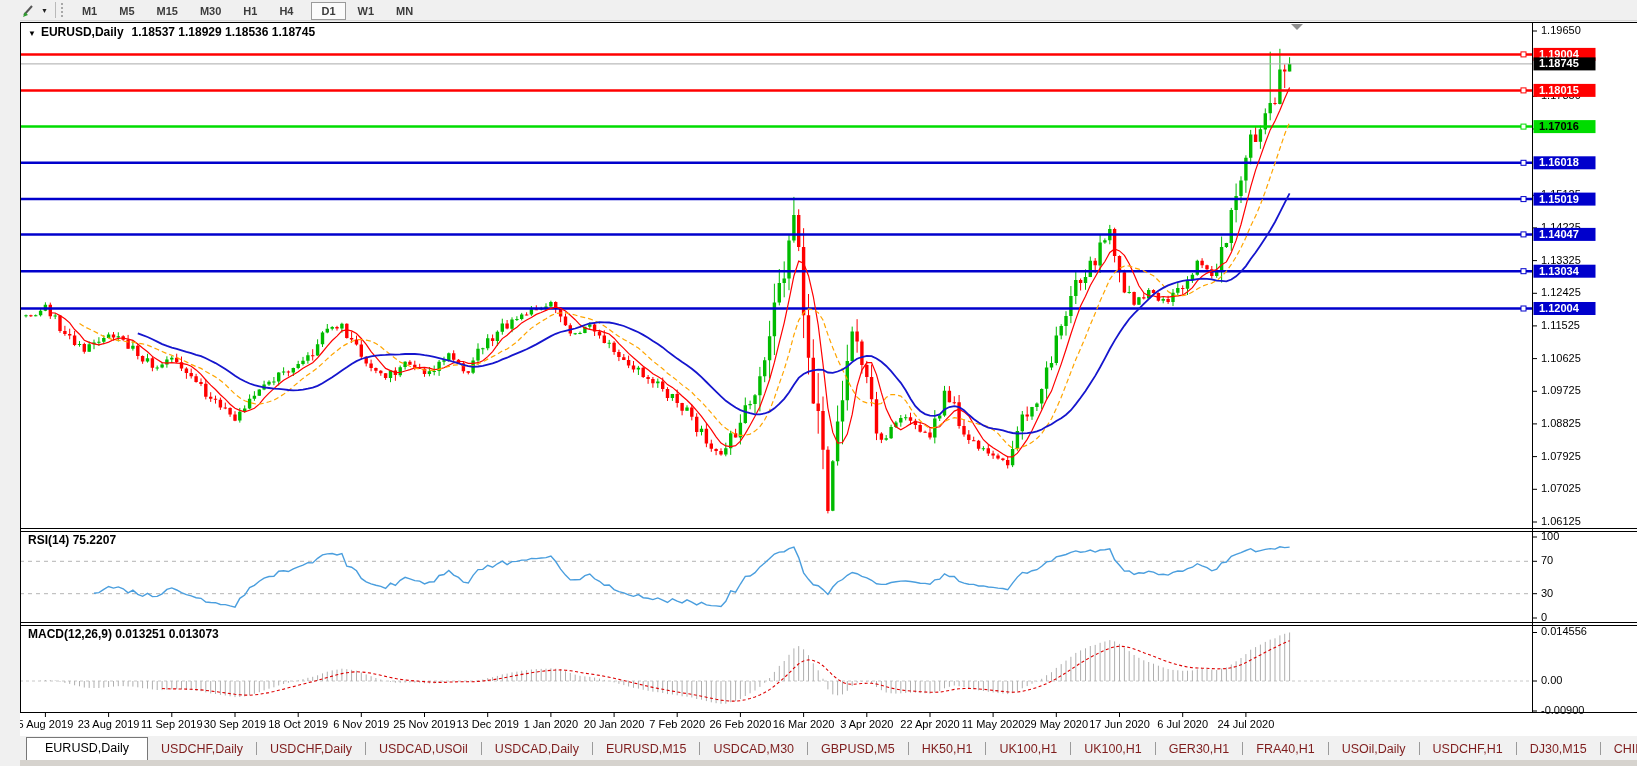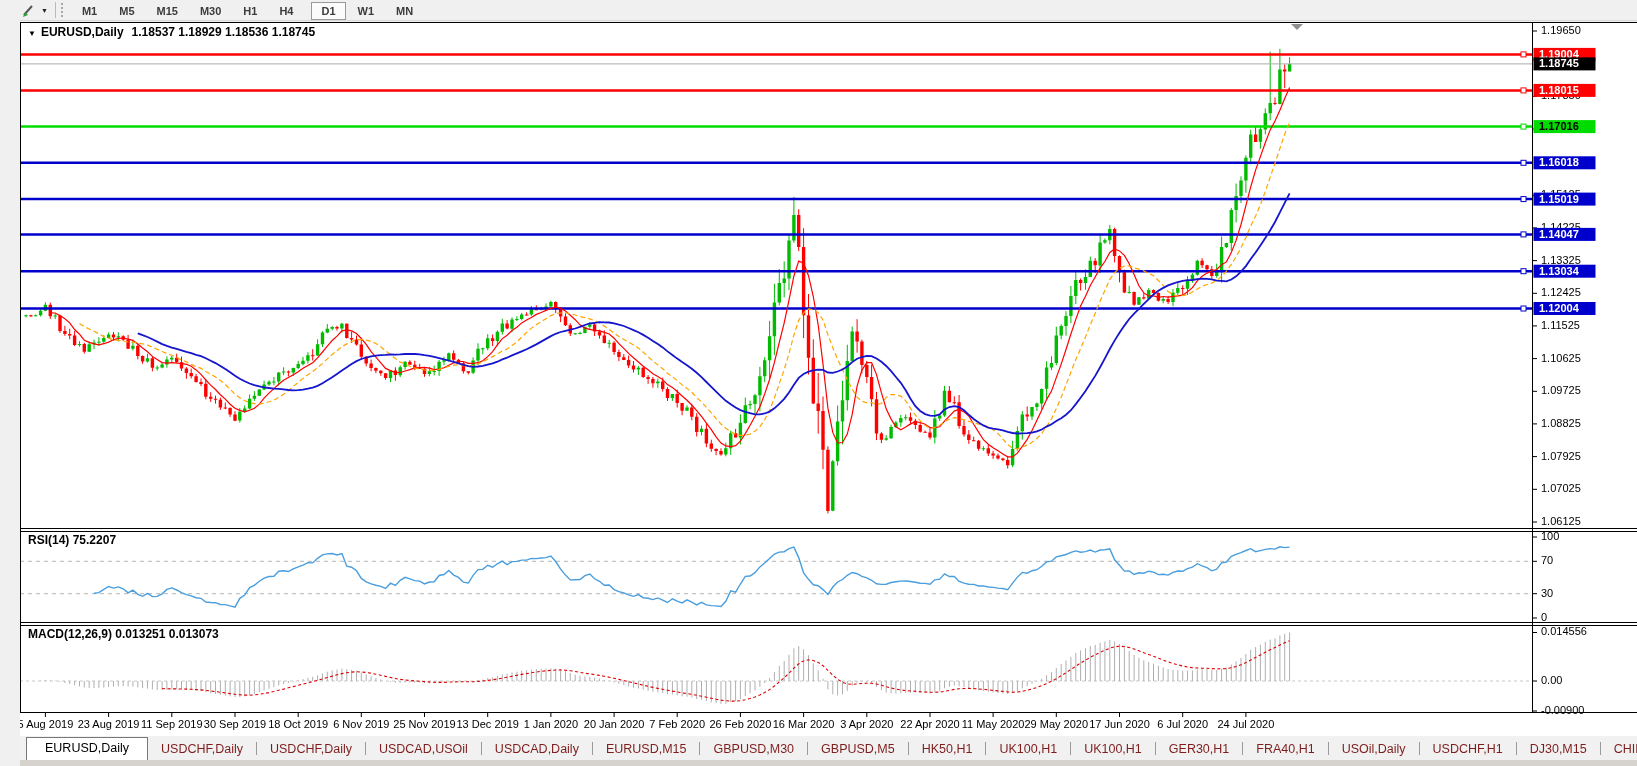--- a/index.html
+++ b/index.html
@@ -209,21 +209,21 @@
       <span class="tab">USDCHF,Daily</span>
       <span class="tab-div"></span>
       <span class="tab">USDCHF,Daily</span>
       <span class="tab-div"></span>
       <span class="tab">USDCAD,USOil</span>
       <span class="tab-div"></span>
       <span class="tab">USDCAD,Daily</span>
       <span class="tab-div"></span>
       <span class="tab">EURUSD,M15</span>
       <span class="tab-div"></span>
-      <span class="tab">GBPUSD,M30</span>
+      <span class="tab">USDCAD,M30</span>
       <span class="tab-div"></span>
       <span class="tab">GBPUSD,M5</span>
       <span class="tab-div"></span>
       <span class="tab">HK50,H1</span>
       <span class="tab-div"></span>
       <span class="tab">UK100,H1</span>
       <span class="tab-div"></span>
       <span class="tab">UK100,H1</span>
       <span class="tab-div"></span>
       <span class="tab">GER30,H1</span>

